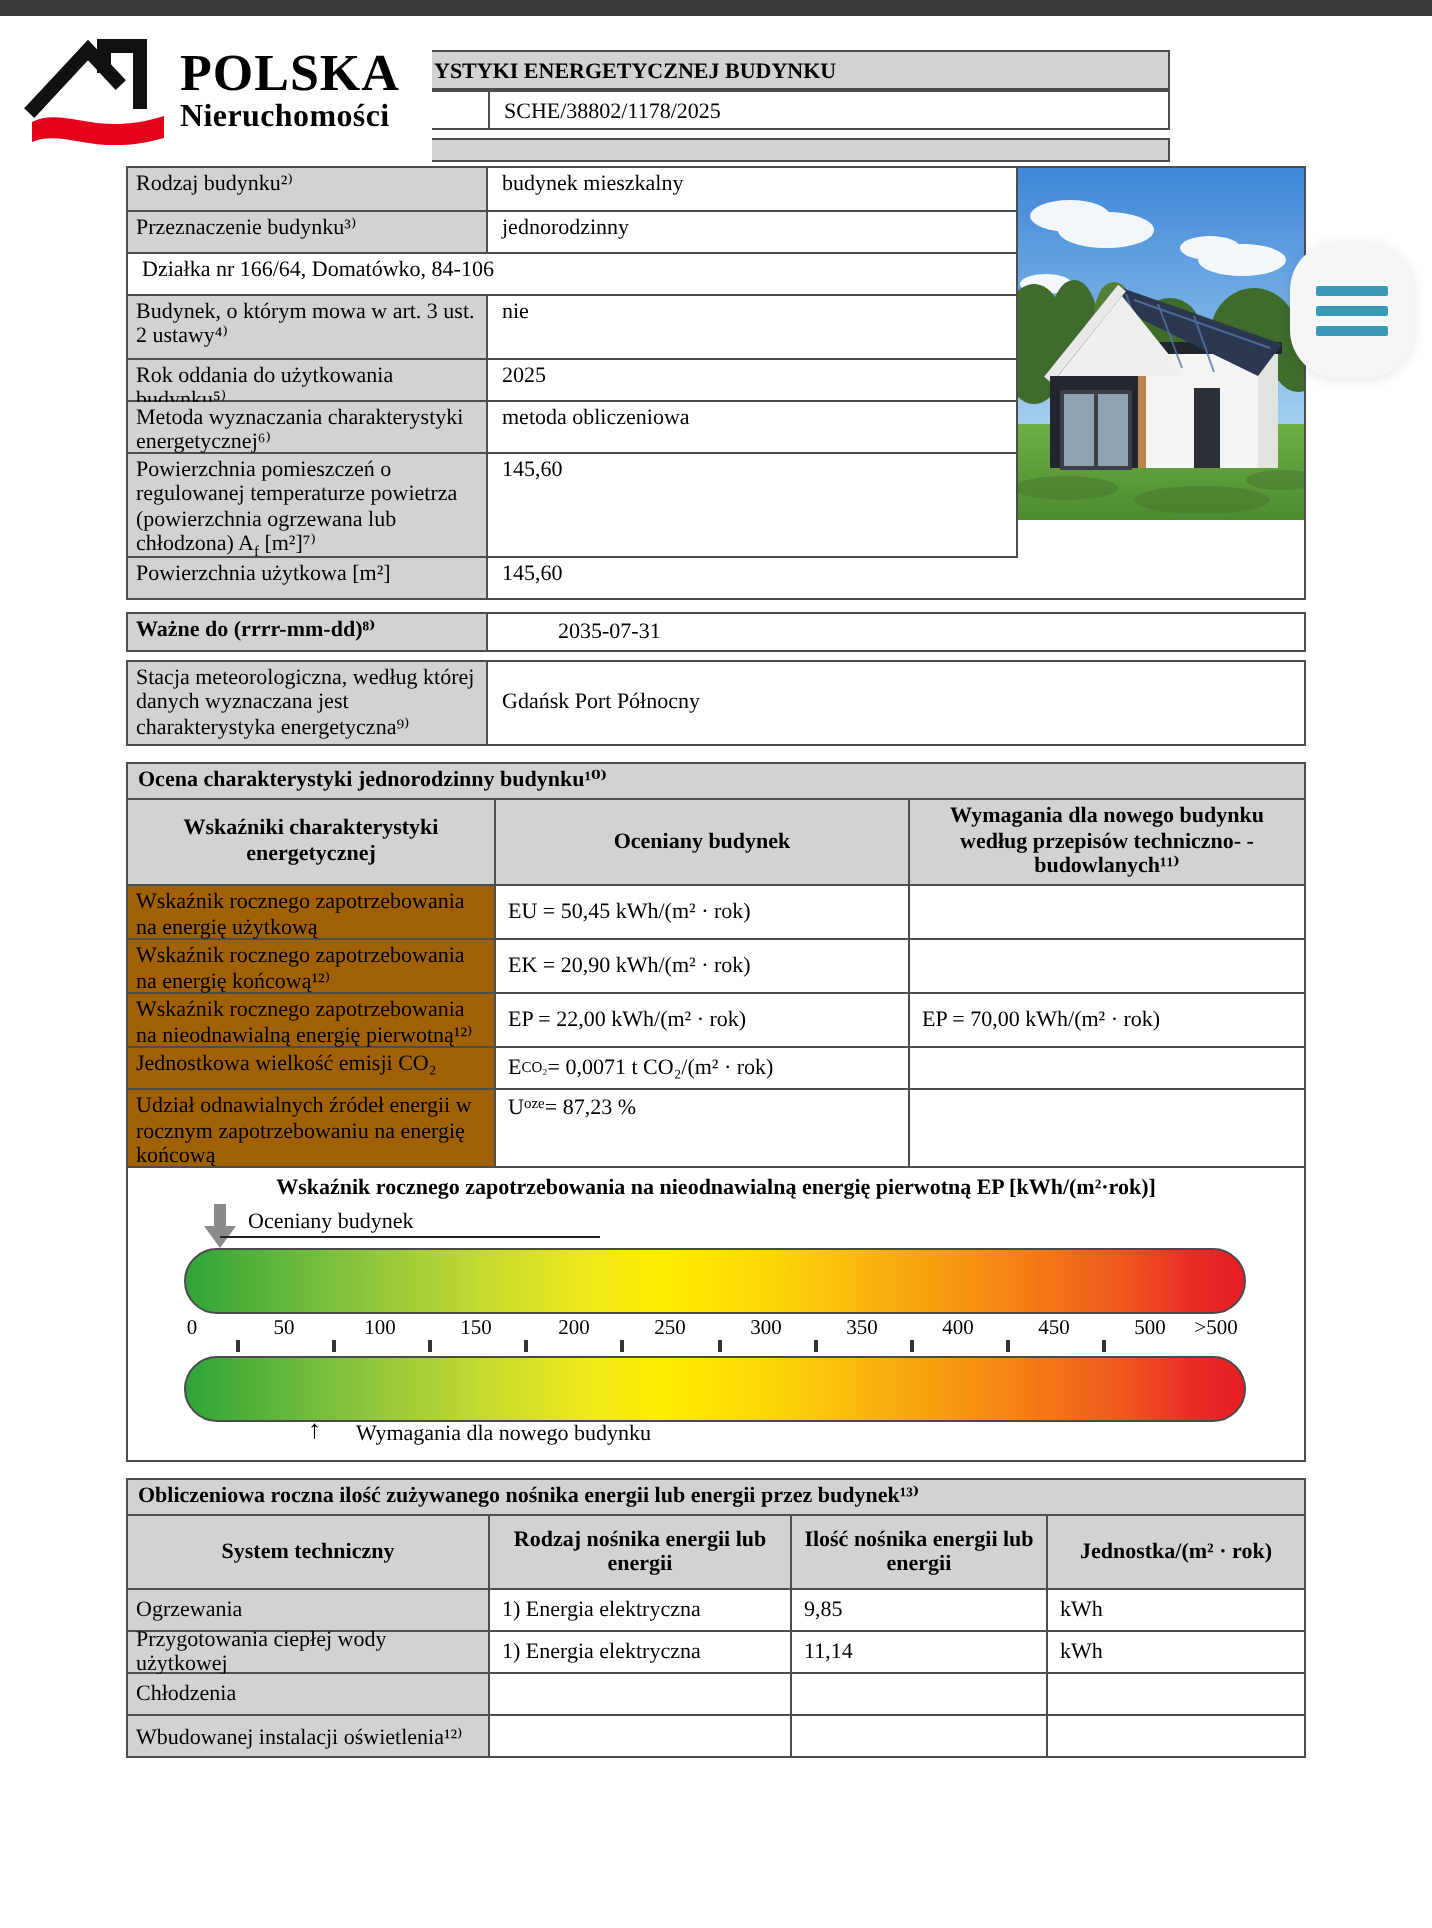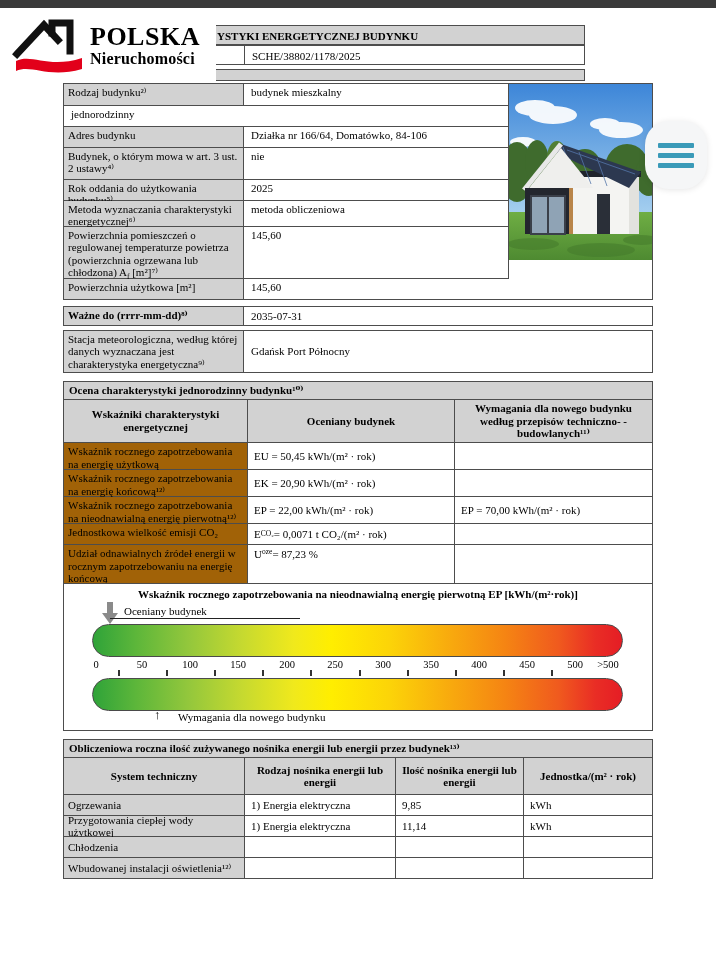--- a/index.html
+++ b/index.html
@@ -25,21 +25,21 @@
   .details{position:relative;width:590px;margin-top:2px;border:1px solid #4d4d4d;box-sizing:border-box;}
   .dleft{width:444px;border-right:1px solid #4d4d4d;box-sizing:content-box;}
   .drow{display:flex;border-top:1px solid #4d4d4d;box-sizing:border-box;}
   .drow:first-child{border-top:none;}
   .dlabel{width:180px;border-right:1px solid #4d4d4d;background:#d2d2d2;padding:2px 3px 2px 4px;line-height:1.12;box-sizing:border-box;}
   .dvalue{flex:1;padding:2px 3px 2px 7px;line-height:1.15;}
   .photo-cell{position:absolute;left:445px;top:0;width:143px;height:200px;background:#fff;}
   .photo-cell svg{display:block;}
   .row-standalone{display:flex;border:1px solid #4d4d4d;box-sizing:border-box;width:590px;}
   .row-standalone .dvalue{display:flex;align-items:center;}
-  .mt6{margin-top:6px;} .mt4{margin-top:4px;} .mt8{margin-top:8px;} .mt10{margin-top:8px;}
+  .mt6{margin-top:6px;gap:28px;} .mt4{margin-top:4px;} .mt8{margin-top:8px;} .mt10{margin-top:8px;}
 
   
   .secbox{border:1px solid #4d4d4d;box-sizing:border-box;width:590px;}
   .sectitle{background:#d2d2d2;font-weight:bold;padding:2px 5px;border-bottom:1px solid #4d4d4d;line-height:1.2;}
   .thead{display:flex;background:#d2d2d2;border-bottom:1px solid #4d4d4d;text-align:center;font-weight:bold;}
   .thead>div{display:flex;align-items:center;justify-content:center;padding:2px 4px;line-height:1.15;box-sizing:border-box;}
   .trow{display:flex;border-bottom:1px solid #4d4d4d;}
   .trow:last-of-type{border-bottom:none;}
   .trow>div{box-sizing:border-box;}
   
@@ -98,24 +98,24 @@
   </div>
   <div class="hrow3 bordered gray"></div>
 
   <div class="details">
     <div class="dleft">
       <div class="drow" style="height:21px">
         <div class="dlabel">Rodzaj budynku²⁾</div>
         <div class="dvalue">budynek mieszkalny</div>
       </div>
       <div class="drow" style="height:21px">
+        <div class="dlabel">Przeznaczenie budynku³⁾</div>
         <div class="dvalue">jednorodzinny</div>
       </div>
       <div class="drow" style="height:21px">
-        <div class="dlabel">Adres budynku</div>
         <div class="dvalue">Działka nr 166/64, Domatówko, 84-106</div>
       </div>
       <div class="drow" style="height:32px">
         <div class="dlabel">Budynek, o którym mowa w art. 3 ust. 2 ustawy⁴⁾</div>
         <div class="dvalue">nie</div>
       </div>
       <div class="drow" style="height:21px">
         <div class="dlabel">Rok oddania do użytkowania budynku⁵⁾</div>
         <div class="dvalue">2025</div>
       </div>

